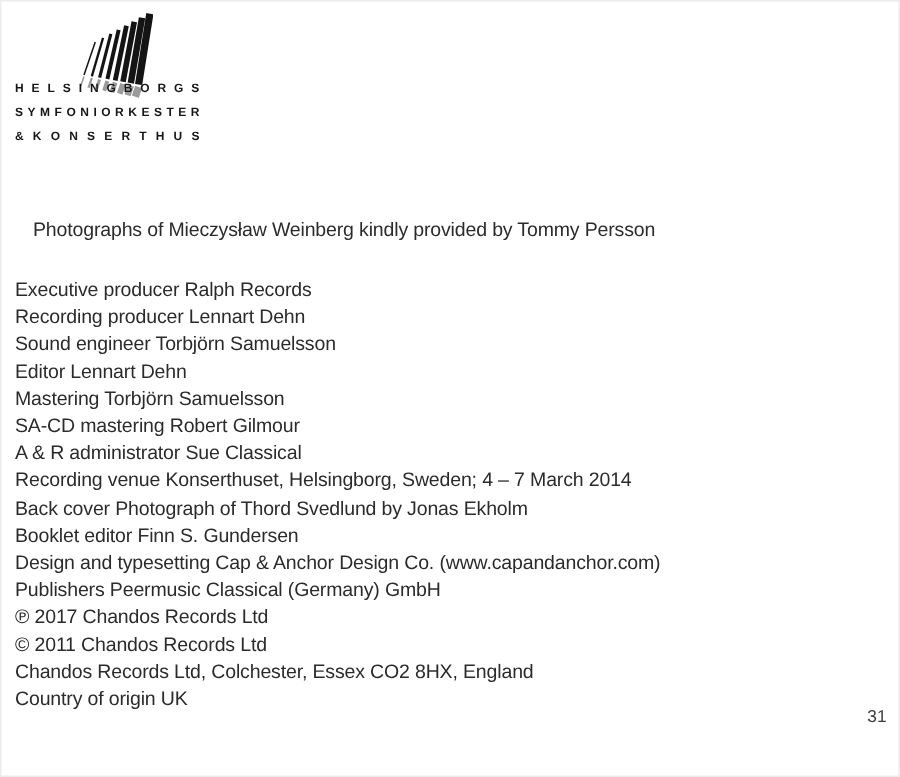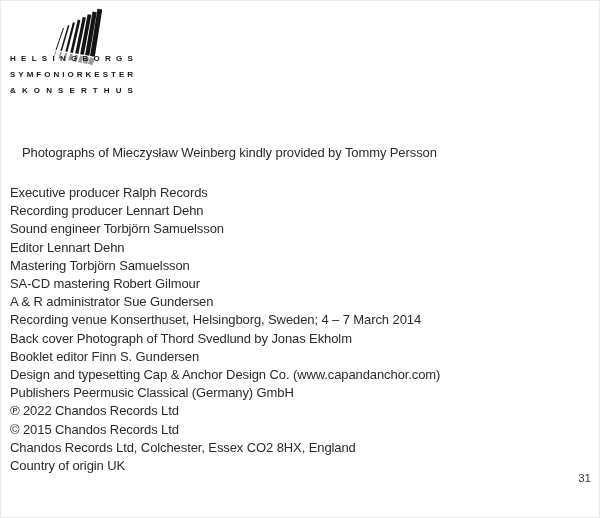--- a/index.html
+++ b/index.html
@@ -140,27 +140,27 @@
 
   <p class="intro">Photographs of Mieczysław Weinberg kindly provided by Tommy Persson</p>
 
   <div class="credits">
       <div class="credit-row"><b>Executive producer</b> <span>Ralph Records</span></div>
       <div class="credit-row"><b>Recording producer</b> <span>Lennart Dehn</span></div>
       <div class="credit-row"><b>Sound engineer</b> <span>Torbjörn Samuelsson</span></div>
       <div class="credit-row"><b>Editor</b> <span>Lennart Dehn</span></div>
       <div class="credit-row"><b>Mastering</b> <span>Torbjörn Samuelsson</span></div>
       <div class="credit-row"><b>SA-CD mastering</b> <span>Robert Gilmour</span></div>
-      <div class="credit-row"><b>A &amp; R administrator</b> <span>Sue Gundersen</span></div>
+      <div class="credit-row"><b>A &amp; R administrator</b> <span>Sue Classical</span></div>
       <div class="credit-row"><b>Recording venue</b> <span>Konserthuset, Helsingborg, Sweden; 4 – 7 March 2014</span></div>
       <div class="credit-row"><b>Back cover</b> <span>Photograph of Thord Svedlund by Jonas Ekholm</span></div>
       <div class="credit-row"><b>Booklet editor</b> <span>Finn S. Gundersen</span></div>
       <div class="credit-row"><b>Design and typesetting</b> <span>Cap &amp; Anchor Design Co. (www.capandanchor.com)</span></div>
       <div class="credit-row"><b>Publishers</b> <span>Peermusic Classical (Germany) GmbH</span></div>
-      <div class="credit-row"><span>℗ 2022 Chandos Records Ltd</span></div>
-      <div class="credit-row"><span>© 2015 Chandos Records Ltd</span></div>
+      <div class="credit-row"><span>℗ 2017 Chandos Records Ltd</span></div>
+      <div class="credit-row"><span>© 2011 Chandos Records Ltd</span></div>
       <div class="credit-row"><span>Chandos Records Ltd, Colchester, Essex CO2 8HX, England</span></div>
       <div class="credit-row"><span>Country of origin UK</span></div>
     </div>
 
   <div class="page-number">31</div>
 
 </div>
 
 </body></html>

